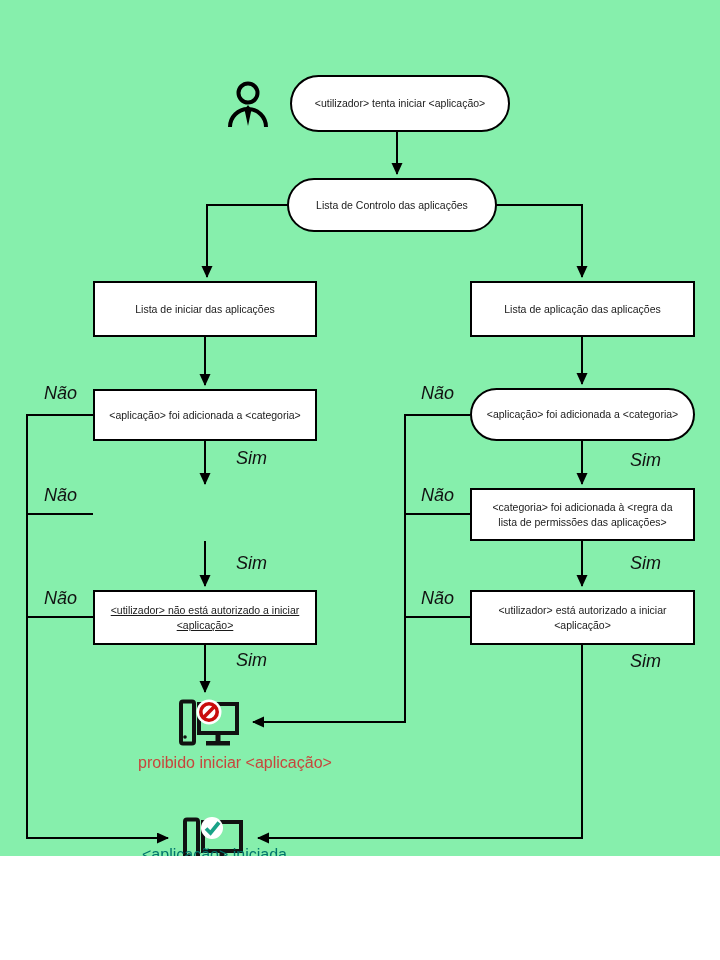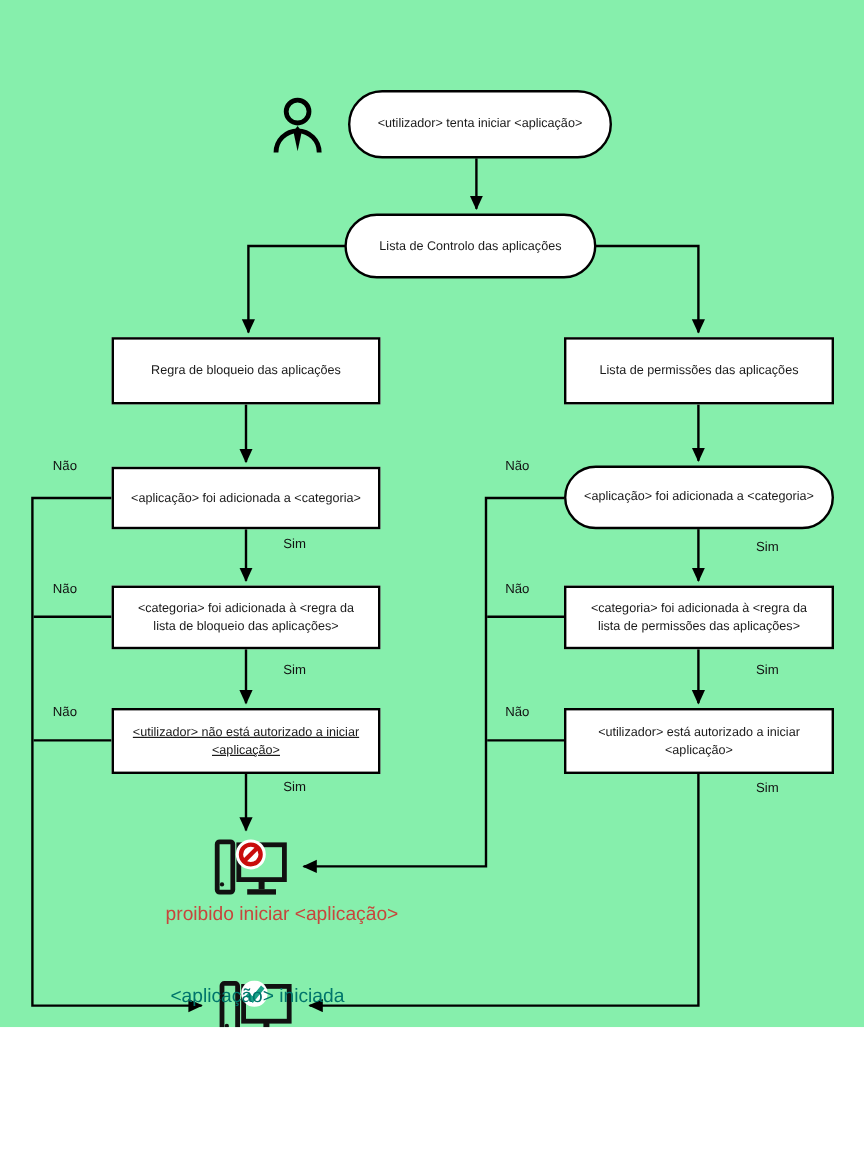--- a/index.html
+++ b/index.html
@@ -15,21 +15,21 @@
     position:relative;width:720px;height:856px;background:#86efac;overflow:hidden;
     font-family:"Liberation Sans", sans-serif;color:var(--text);
   }
   .connectors{position:absolute;left:0;top:0;z-index:1;}
   .node{
     position:absolute;z-index:2;display:flex;align-items:center;justify-content:center;
     text-align:center;border:2px solid var(--line);background:#fff;box-sizing:border-box;
     font-size:10.5px;line-height:1.4;color:var(--text);padding:0 10px;
   }
   .stadium{border-radius:29px;}
-  .edge-label{position:absolute;z-index:2;font-size:11px;color:#111;}
+  .edge-label{position:absolute;z-index:2;font-size:18px;color:#111;font-style:italic;}
   .icon-wrap{position:absolute;z-index:2;line-height:0;}
   .outcome{position:absolute;z-index:2;font-size:16px;}
   .outcome.blocked{color:var(--blocked-text);}
   .outcome.started{color:var(--started-text);}
   .blocked-badge{stroke:var(--blocked-badge);}
   .started-badge{stroke:var(--started-badge);}
 
   
   #start-node{left:290px;top:75px;width:220px;height:57px;}
   #rule-node{left:287px;top:178px;width:210px;height:54px;border-radius:27px;}
@@ -45,21 +45,21 @@
   #user-icon-wrap{left:224px;top:80px;}
   #pc-blocked-wrap{left:178px;top:699px;}
   #pc-started-wrap{left:182px;top:817px;}
 
   #nao-l1{left:44px;top:383px;}  #nao-l2{left:44px;top:485px;}  #nao-l3{left:44px;top:588px;}
   #nao-r1{left:421px;top:383px;} #nao-r2{left:421px;top:485px;} #nao-r3{left:421px;top:588px;}
   #sim-l1{left:236px;top:448px;} #sim-l2{left:236px;top:553px;} #sim-l3{left:236px;top:650px;}
   #sim-r1{left:630px;top:450px;} #sim-r2{left:630px;top:553px;} #sim-r3{left:630px;top:651px;}
 
   #outcome-blocked{left:122px;top:754px;margin-left:16px;}
-  #outcome-started{left:142px;top:822px;}
+  #outcome-started{left:142px;top:846px;}
 </style>
 </head>
 <body>
 
 <div class="stage">
 
   <svg class="connectors" width="720" height="960" viewBox="0 0 720 960">
     <defs>
       <marker id="arrow" markerUnits="userSpaceOnUse" markerWidth="14" markerHeight="12" refX="11" refY="5.5" orient="auto">
         <path d="M0,0 L12,5.5 L0,11 Z" fill="#000"></path>
@@ -91,26 +91,25 @@
       <circle cx="24" cy="13" r="9.5" fill="none" stroke="#000" stroke-width="4"></circle>
       <path d="M6,47 A18,18 0 0 1 42,47" fill="none" stroke="#000" stroke-width="4"></path>
       <path d="M24,25 L20.5,29.5 L24,46 L27.5,29.5 Z" fill="#000"></path>
     </svg>
   </div>
 
   <div class="node stadium" id="start-node">&lt;utilizador&gt; tenta iniciar &lt;aplicação&gt;</div>
 
   <div class="node" id="rule-node">Lista de Controlo das aplicações</div>
 
-  <div class="node" id="blocklist-node">Regra de bloqueio das aplicações</div>
+  <div class="node" id="blocklist-node">Lista de iniciar das aplicações</div>
 
-  <div class="node" id="allowlist-node">Lista de permissões das aplicações</div>
+  <div class="node" id="allowlist-node">Lista de aplicação das aplicações</div>
 
   <div class="node" id="l-step1">&lt;aplicação&gt; foi adicionada a &lt;categoria&gt;</div>
-  <div class="node" id="l-step2">&lt;categoria&gt; foi adicionada à &lt;regra da lista de bloqueio das aplicações&gt;</div>
   <div class="node" id="l-step3">&lt;utilizador&gt; não está autorizado a iniciar &lt;aplicação&gt;</div>
 
   <div class="node" id="r-step1">&lt;aplicação&gt; foi adicionada a &lt;categoria&gt;</div>
   <div class="node" id="r-step3">&lt;utilizador&gt; está autorizado a iniciar &lt;aplicação&gt;</div>
   <div class="node" id="r-step2">&lt;categoria&gt; foi adicionada à &lt;regra da lista de permissões das aplicações&gt;</div>
 
   <span class="edge-label" id="nao-l1">Não</span>
   <span class="edge-label" id="nao-l2">Não</span>
   <span class="edge-label" id="nao-l3">Não</span>
   <span class="edge-label" id="nao-r1">Não</span>

